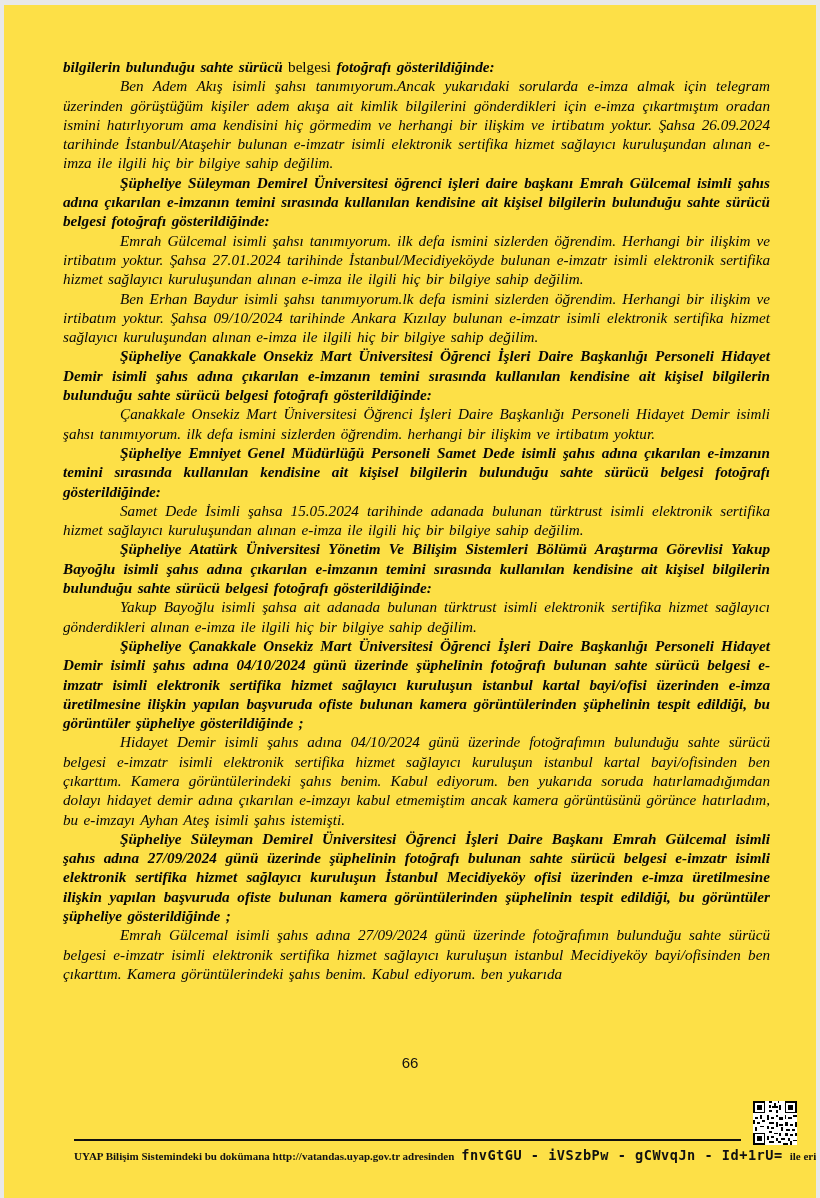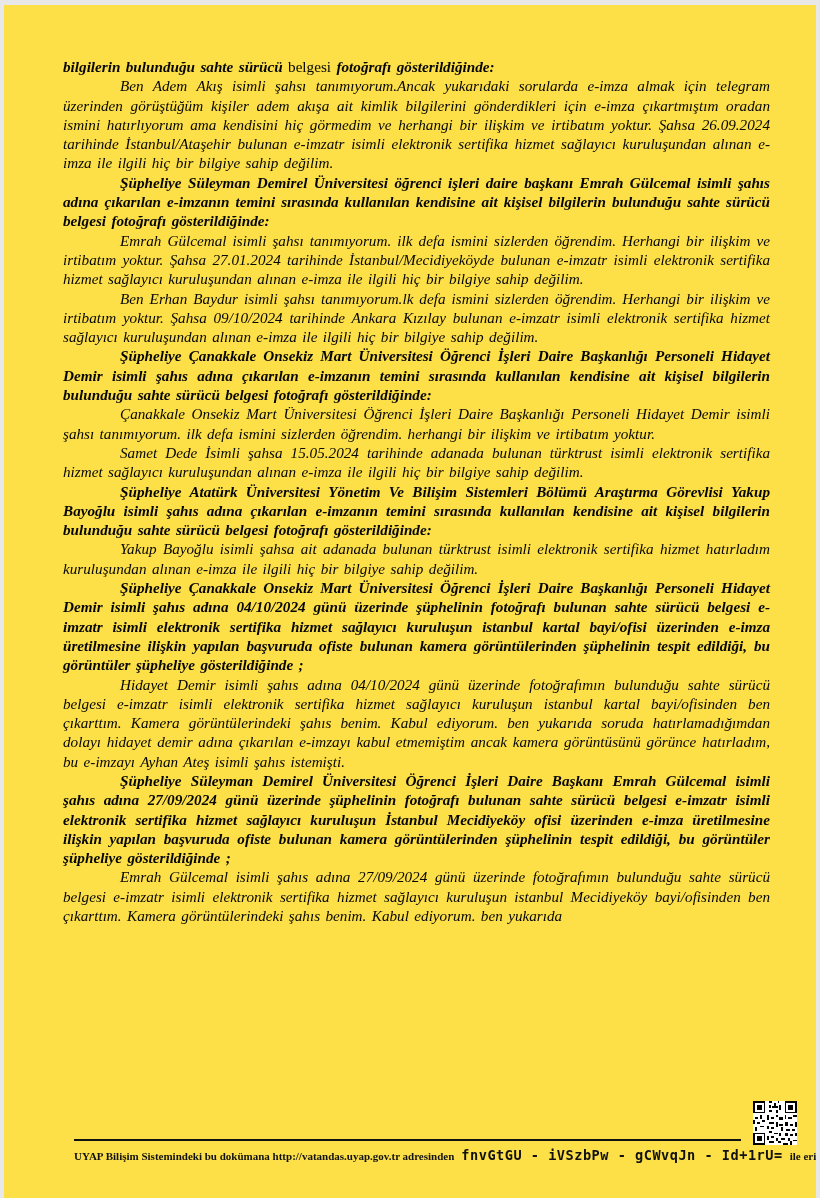--- a/index.html
+++ b/index.html
@@ -76,29 +76,31 @@
 <div class="page">
 
   <div class="doc-body" id="document-body">
       <p class="heading no-indent"><span class="b">bilgilerin bulunduğu sahte sürücü </span><span class="r">belgesi </span><span class="b">fotoğrafı gösterildiğinde:</span></p>
       <p class="para">Ben Adem Akış isimli şahsı tanımıyorum.Ancak yukarıdaki sorularda e-imza almak için telegram üzerinden görüştüğüm kişiler adem akışa ait kimlik bilgilerini gönderdikleri için e-imza çıkartmıştım oradan ismini hatırlıyorum ama kendisini hiç görmedim ve herhangi bir ilişkim ve irtibatım yoktur. Şahsa 26.09.2024 tarihinde İstanbul/Ataşehir bulunan e-imzatr isimli elektronik sertifika hizmet sağlayıcı kuruluşundan alınan e-imza ile ilgili hiç bir bilgiye sahip değilim.</p>
       <p class="heading">Şüpheliye Süleyman Demirel Üniversitesi öğrenci işleri daire başkanı Emrah Gülcemal isimli şahıs adına çıkarılan e-imzanın temini sırasında kullanılan kendisine ait kişisel bilgilerin bulunduğu sahte sürücü belgesi fotoğrafı gösterildiğinde:</p>
       <p class="para">Emrah Gülcemal isimli şahsı tanımıyorum. ilk defa ismini sizlerden öğrendim. Herhangi bir ilişkim ve irtibatım yoktur. Şahsa 27.01.2024 tarihinde İstanbul/Mecidiyeköyde bulunan e-imzatr isimli elektronik sertifika hizmet sağlayıcı kuruluşundan alınan e-imza ile ilgili hiç bir bilgiye sahip değilim.</p>
       <p class="para">Ben Erhan Baydur isimli şahsı tanımıyorum.lk defa ismini sizlerden öğrendim. Herhangi bir ilişkim ve irtibatım yoktur. Şahsa 09/10/2024 tarihinde Ankara Kızılay  bulunan e-imzatr isimli elektronik sertifika hizmet sağlayıcı kuruluşundan alınan e-imza ile ilgili hiç bir bilgiye sahip değilim.</p>
       <p class="heading">Şüpheliye Çanakkale Onsekiz Mart Üniversitesi Öğrenci İşleri Daire Başkanlığı Personeli Hidayet Demir isimli şahıs adına çıkarılan e-imzanın temini sırasında kullanılan kendisine ait kişisel bilgilerin bulunduğu sahte sürücü belgesi fotoğrafı gösterildiğinde:</p>
       <p class="para">Çanakkale Onsekiz Mart Üniversitesi Öğrenci İşleri Daire Başkanlığı Personeli Hidayet Demir isimli şahsı tanımıyorum. ilk defa ismini sizlerden öğrendim. herhangi bir ilişkim ve irtibatım yoktur.</p>
+      <p class="heading">Şüpheliye Emniyet Genel Müdürlüğü  Personeli Samet Dede isimli  şahıs adına çıkarılan e-imzanın temini sırasında kullanılan kendisine ait kişisel bilgilerin bulunduğu sahte sürücü belgesi fotoğrafı gösterildiğinde:</p>
       <p class="para">Samet Dede İsimli şahsa 15.05.2024 tarihinde adanada bulunan türktrust isimli elektronik sertifika hizmet sağlayıcı kuruluşundan alınan e-imza ile ilgili hiç bir bilgiye sahip değilim.</p>
       <p class="heading">Şüpheliye Atatürk Üniversitesi Yönetim Ve Bilişim Sistemleri Bölümü Araştırma Görevlisi Yakup Bayoğlu  isimli  şahıs adına çıkarılan e-imzanın temini sırasında kullanılan kendisine ait kişisel bilgilerin bulunduğu sahte sürücü belgesi fotoğrafı gösterildiğinde:</p>
-      <p class="para">Yakup Bayoğlu isimli şahsa ait adanada bulunan türktrust isimli elektronik sertifika hizmet hatırladım kuruluşundan alınan e-imza ile ilgili hiç bir bilgiye sahip değilim.</p>
+      <p class="para">Yakup Bayoğlu isimli şahsa ait adanada bulunan türktrust isimli elektronik sertifika hizmet sağlayıcı gönderdikleri alınan e-imza ile ilgili hiç bir bilgiye sahip değilim.</p>
       <p class="heading">Şüpheliye Çanakkale Onsekiz Mart Üniversitesi Öğrenci İşleri Daire Başkanlığı Personeli Hidayet Demir isimli şahıs adına 04/10/2024 günü üzerinde şüphelinin fotoğrafı  bulunan  sahte sürücü belgesi e-imzatr isimli elektronik sertifika hizmet sağlayıcı kuruluşun istanbul kartal bayi/ofisi üzerinden e-imza üretilmesine ilişkin yapılan başvuruda ofiste bulunan kamera görüntülerinden şüphelinin tespit edildiği, bu görüntüler şüpheliye gösterildiğinde ;</p>
       <p class="para">Hidayet Demir isimli şahıs adına 04/10/2024 günü üzerinde  fotoğrafımın bulunduğu sahte sürücü belgesi e-imzatr isimli elektronik sertifika hizmet sağlayıcı kuruluşun istanbul kartal bayi/ofisinden ben çıkarttım. Kamera görüntülerindeki şahıs benim. Kabul ediyorum. ben yukarıda soruda hatırlamadığımdan dolayı hidayet demir adına çıkarılan e-imzayı kabul etmemiştim ancak kamera görüntüsünü görünce hatırladım, bu e-imzayı Ayhan Ateş isimli şahıs istemişti.</p>
       <p class="heading">Şüpheliye Süleyman Demirel Üniversitesi Öğrenci İşleri Daire Başkanı Emrah Gülcemal isimli şahıs adına 27/09/2024  günü üzerinde şüphelinin fotoğrafı  bulunan  sahte sürücü belgesi e-imzatr isimli elektronik sertifika  hizmet sağlayıcı kuruluşun İstanbul Mecidiyeköy ofisi  üzerinden e-imza üretilmesine ilişkin yapılan başvuruda ofiste bulunan kamera görüntülerinden şüphelinin tespit edildiği, bu görüntüler şüpheliye gösterildiğinde ;</p>
       <p class="para">Emrah Gülcemal isimli şahıs adına 27/09/2024  günü üzerinde  fotoğrafımın bulunduğu sahte sürücü belgesi e-imzatr isimli elektronik sertifika hizmet sağlayıcı kuruluşun istanbul Mecidiyeköy bayi/ofisinden ben çıkarttım. Kamera görüntülerindeki şahıs benim. Kabul ediyorum. ben yukarıda</p>
     </div>
 
+  <div class="page-number">66</div>
 
   <div class="footer-divider"></div>
 
   <div class="footer">
     <span class="f-prefix">UYAP Bilişim Sistemindeki bu dokümana http://vatandas.uyap.gov.tr adresinden</span>
     <span class="f-code">fnvGtGU - iVSzbPw - gCWvqJn - Id+1rU=</span>
     <span class="f-suffix">ile erişebilirsin</span>
   </div>
 
   <svg class="qr" viewBox="0 0 25 25" shape-rendering="crispEdges" aria-hidden="true">

